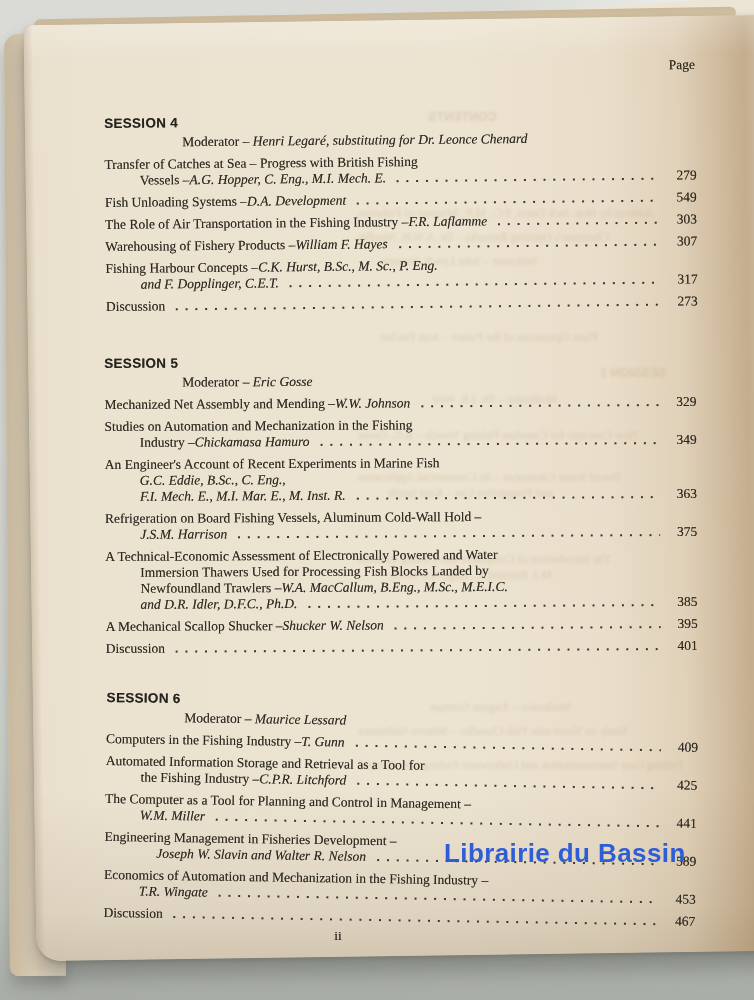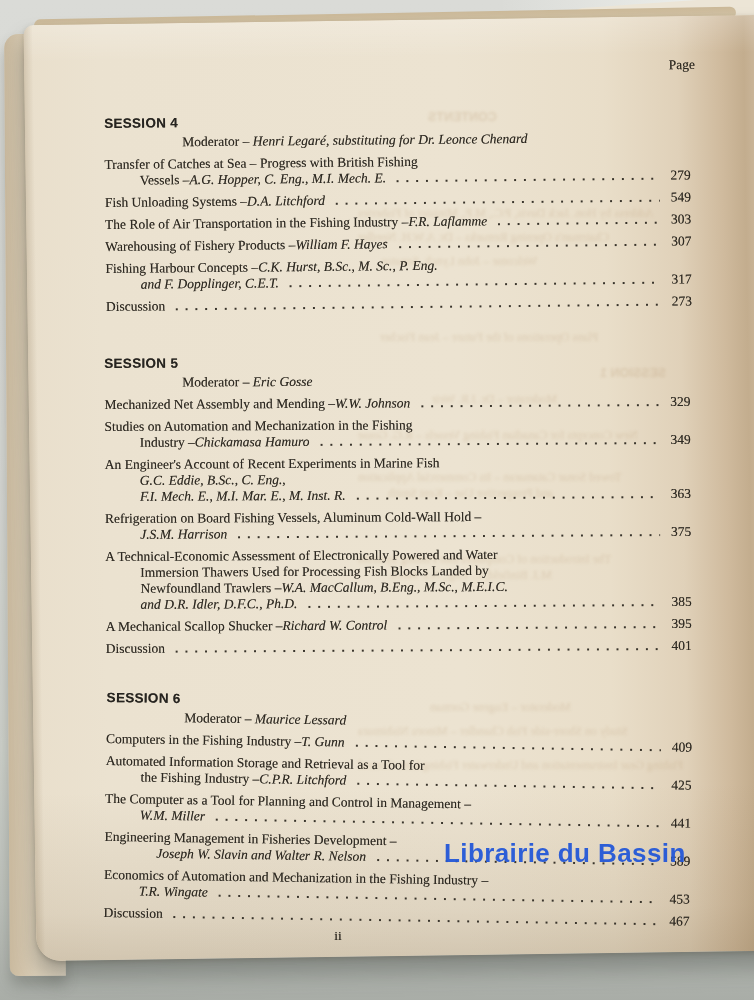--- a/index.html
+++ b/index.html
@@ -61,21 +61,21 @@
   .entries{margin-top:6px;}
   .entry{margin-bottom:6px;}
   .line{display:flex; align-items:baseline; line-height:16px; white-space:nowrap;}
   .ind1{padding-left:35px;} .ind2{padding-left:52px;}
   .it{font-style:italic;}
   .leader{
     flex:1 1 auto; min-width:14px; height:16px; margin:0 5px 0 7px; align-self:flex-end;
     background-image:radial-gradient(circle, #39342b 1.1px, rgba(0,0,0,0) 1.55px);
     background-size:9.8px 4px; background-repeat:repeat-x; background-position:left bottom 3px;
   }
-  .pagenum{flex:0 0 auto; width:32px; text-align:center;}
+  .pagenum{flex:0 0 auto; width:32px; text-align:right;}
   .folio{position:absolute; top:928px; left:0; width:676px; text-align:center; z-index:3;}
   .watermark{
     position:absolute; top:838px; left:444px; z-index:5;
     font-family:"Liberation Sans",sans-serif; font-size:26px; letter-spacing:.4px;
     color:#2458d8; text-shadow:none; opacity:.95;font-weight:bold;
   }
 </style>
 </head>
 <body>
 
@@ -117,21 +117,21 @@
               <div class="line ind1">
                 <span>Vessels – </span>
                 <span class="it">A.G. Hopper, C. Eng., M.I. Mech. E.</span>
                 <span class="leader"></span>
                 <span class="pagenum">279</span>
               </div>
             </div>
             <div class="entry">
               <div class="line">
                 <span>Fish Unloading Systems – </span>
-                <span class="it">D.A. Litchford</span>
+                <span class="it">D.A. Development</span>
                 <span class="leader"></span>
                 <span class="pagenum">549</span>
               </div>
             </div>
             <div class="entry">
               <div class="line">
                 <span>The Role of Air Transportation in the Fishing Industry – </span>
                 <span class="it">F.R. Laflamme</span>
                 <span class="leader"></span>
                 <span class="pagenum">303</span>
@@ -224,21 +224,21 @@
               </div>
               <div class="line ind1">
                 <span class="it">and D.R. Idler, D.F.C., Ph.D.</span>
                 <span class="leader"></span>
                 <span class="pagenum">385</span>
               </div>
             </div>
             <div class="entry">
               <div class="line">
                 <span>A Mechanical Scallop Shucker – </span>
-                <span class="it">Richard W. Control</span>
+                <span class="it">Shucker W. Nelson</span>
                 <span class="leader"></span>
                 <span class="pagenum">395</span>
               </div>
             </div>
             <div class="entry">
               <div class="line">
                 <span>Discussion</span>
                 <span class="leader"></span>
                 <span class="pagenum">401</span>
               </div>

